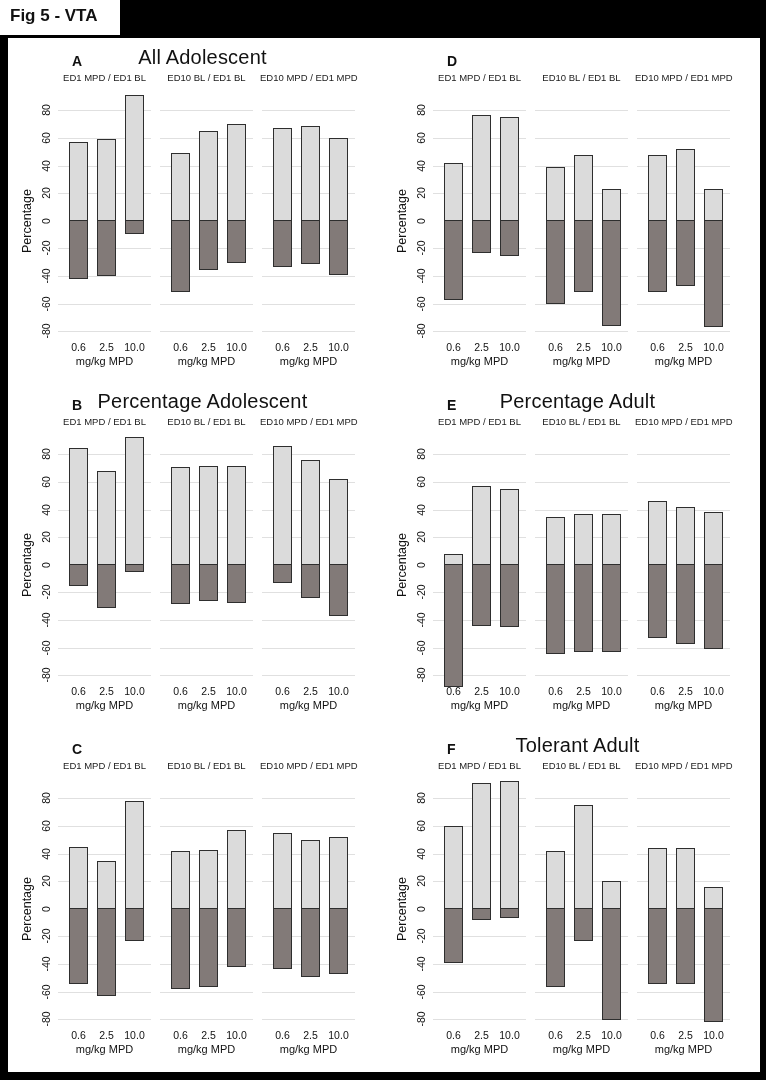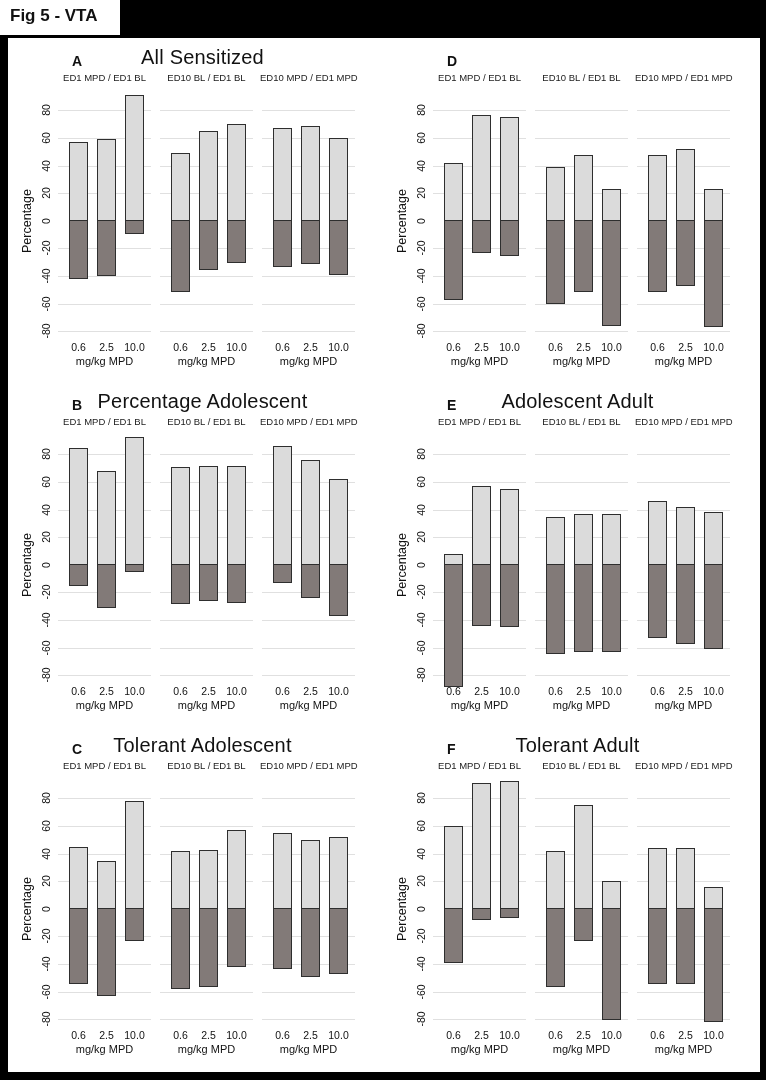--- a/index.html
+++ b/index.html
@@ -59,21 +59,21 @@
 
 <div class="fig-label">
   <span>Fig 5 - VTA</span>
 </div>
 
 <div class="figure-area">
   <div id="panels-grid">
       <div class="panel">
         <div class="title-row">
           <span class="panel-letter">A</span>
-          <span class="panel-title">All Sensitized</span>
+          <span class="panel-title">All Adolescent</span>
         </div>
         <div class="panel-body">
           <div class="yaxis" style="height: 251px;">
             <span class="ylabel" style="top: 134px;">Percentage</span>
             <span class="ytick" style="top: 23px;">80</span>
             <span class="ytick" style="top: 51px;">60</span>
             <span class="ytick" style="top: 79px;">40</span>
             <span class="ytick" style="top: 106px;">20</span>
             <span class="ytick" style="top: 134px;">0</span>
             <span class="ytick" style="top: 161px;">-20</span>
@@ -285,21 +285,20 @@
               <span class="dose" style="left: 50.5px;">2.5</span>
               <span class="dose" style="left: 78.5px;">10.0</span>
             </div>
             <div class="xlabel">mg/kg MPD</div>
           </div>
         </div>
       </div>
       <div class="panel">
         <div class="title-row">
           <span class="panel-letter">C</span>
-          <span class="panel-title">Tolerant Adolescent</span>
         </div>
         <div class="panel-body">
           <div class="yaxis" style="height: 251px;">
             <span class="ylabel" style="top: 134px;">Percentage</span>
             <span class="ytick" style="top: 23px;">80</span>
             <span class="ytick" style="top: 51px;">60</span>
             <span class="ytick" style="top: 79px;">40</span>
             <span class="ytick" style="top: 106px;">20</span>
             <span class="ytick" style="top: 134px;">0</span>
             <span class="ytick" style="top: 161px;">-20</span>
@@ -510,21 +509,21 @@
               <span class="dose" style="left: 50.5px;">2.5</span>
               <span class="dose" style="left: 78.5px;">10.0</span>
             </div>
             <div class="xlabel">mg/kg MPD</div>
           </div>
         </div>
       </div>
       <div class="panel">
         <div class="title-row">
           <span class="panel-letter">E</span>
-          <span class="panel-title">Adolescent Adult</span>
+          <span class="panel-title">Percentage Adult</span>
         </div>
         <div class="panel-body">
           <div class="yaxis" style="height: 251px;">
             <span class="ylabel" style="top: 134px;">Percentage</span>
             <span class="ytick" style="top: 23px;">80</span>
             <span class="ytick" style="top: 51px;">60</span>
             <span class="ytick" style="top: 79px;">40</span>
             <span class="ytick" style="top: 106px;">20</span>
             <span class="ytick" style="top: 134px;">0</span>
             <span class="ytick" style="top: 161px;">-20</span>

